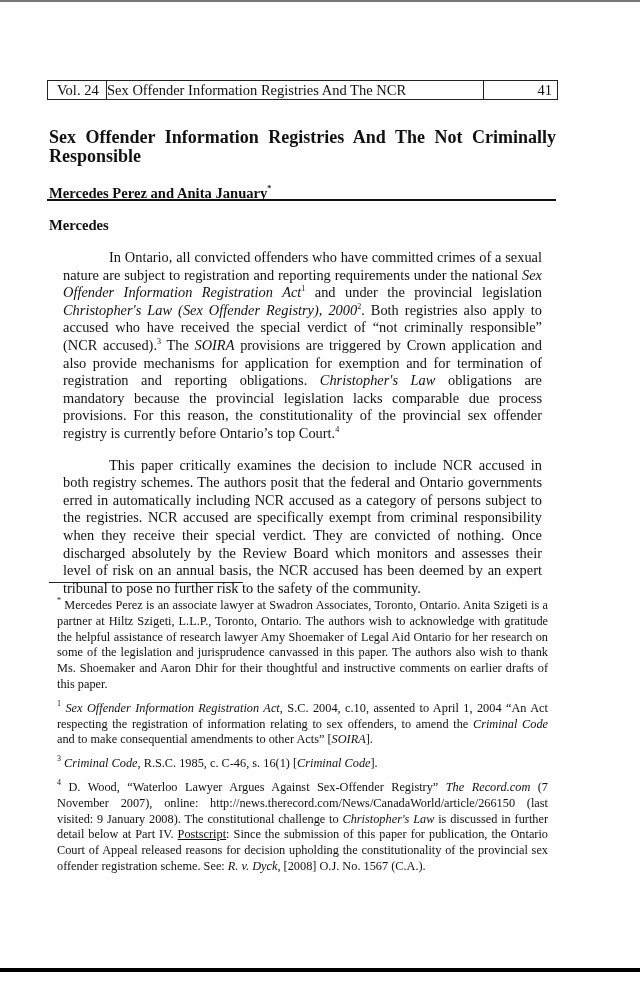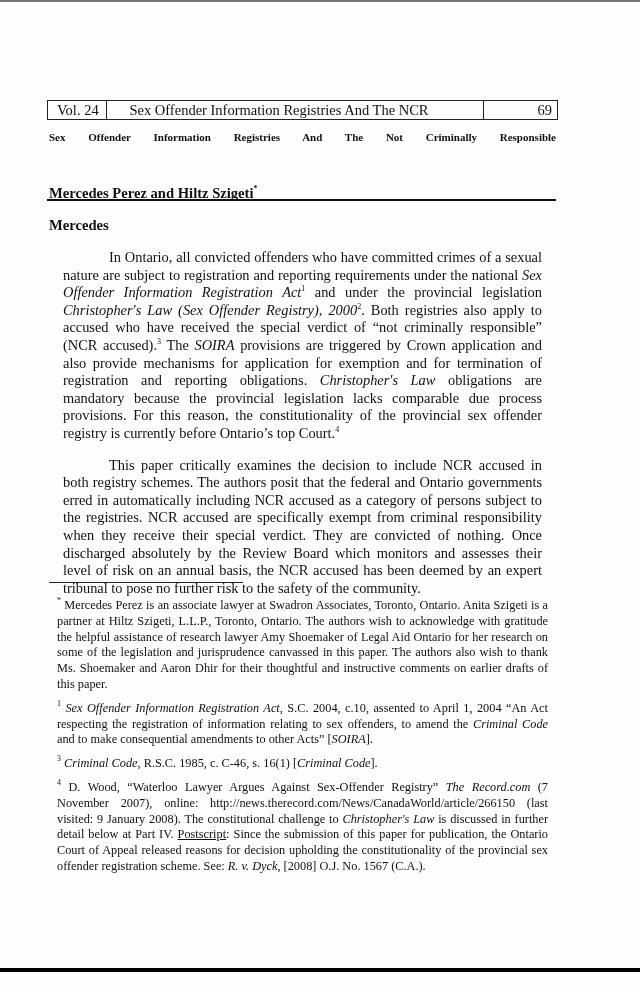--- a/index.html
+++ b/index.html
@@ -5,29 +5,29 @@
   html, body { margin: 0; padding: 0; }
   body {
     width: 640px; height: 987px; background: #fefefe; position: relative; overflow: hidden;
     font-family: "Liberation Serif", "DejaVu Serif", serif; color: #111;
   }
   .top-rule { position: absolute; left: 0; top: 0; width: 640px; height: 2px; background: #777; }
   .bottom-rule { position: absolute; left: 0; top: 968px; width: 640px; height: 4px; background: #000; }
 
   .running-head {
     position: absolute; left: 47px; top: 80px; width: 509px; height: 18px;
-    border: 1px solid #222; display: flex; font-size: 14.5px; line-height: 18px; margin-top: 20px;
+    border: 1px solid #222; display: flex; font-size: 14.5px; line-height: 18px;
   }
   .running-head .vol { width: 59px; border-right: 1px solid #222; padding-left: 9px; box-sizing: border-box; }
-  .running-head .rtitle { width: 377px; border-right: 1px solid #222; text-align: center; padding-right: 32px; box-sizing: border-box; }
+  .running-head .rtitle { width: 377px; border-right: 1px solid #222; padding-right: 32px; box-sizing: border-box; }
   .running-head .pg { flex: 1; text-align: right; padding-right: 5px; }
 
   .title {
     position: absolute; left: 49px; top: 128px; width: 507px;
-    font-weight: bold; font-size: 11px; line-height: 19px; text-align: justify; text-align-last: left;
+    font-weight: bold; font-size: 18px; line-height: 19px; text-align: justify; text-align-last: left;
   }
   .title .l1 { display: block; text-align: justify; text-align-last: justify; }
 
   .authors {
     position: absolute; left: 49px; top: 180px; font-weight: bold; font-size: 14.6px; line-height: 18px;
   }
   .authors sup { font-size: 8px; vertical-align: 7px; }
   .author-rule { position: absolute; left: 47px; top: 199px; width: 509px; height: 2px; background: #111; }
 
   .summary-head { position: absolute; left: 49px; top: 216px; font-weight: bold; font-size: 14.6px; line-height: 18px; }
@@ -49,29 +49,29 @@
   i { font-style: italic; }
 </style>
 </head>
 <body>
 
 <div class="top-rule"></div>
 
 <div class="running-head">
   <div class="vol">Vol. 24</div>
   <div class="rtitle">Sex Offender Information Registries And The NCR</div>
-  <div class="pg">69</div>
+  <div class="pg">41</div>
 </div>
 
 <div class="title">
   <span class="l1">Sex Offender Information Registries And The Not Criminally Responsible</span>
 </div>
 
 <div class="authors">
-  <span>Mercedes Perez and Hiltz Szigeti</span><sup>*</sup>
+  <span>Mercedes Perez and Anita January</span><sup>*</sup>
 </div>
 <div class="author-rule"></div>
 
 <div class="summary-head">Mercedes</div>
 
 <div class="body" id="body">
     <p><span>In Ontario, all convicted offenders who have committed crimes of a sexual nature are subject to registration and reporting requirements under the national </span><i>Sex Offender Information Registration Act</i><sup>1</sup><span> and under the provincial legislation </span><i>Christopher's Law (Sex Offender Registry), 2000</i><sup>2</sup><span>. Both registries also apply to accused who have received the special verdict of “not criminally responsible” (NCR accused).</span><sup>3</sup><span> The </span><i>SOIRA</i><span> provisions are triggered by Crown application and also provide mechanisms for application for exemption and for termination of registration and reporting obligations. </span><i>Christopher's Law</i><span> obligations are mandatory because the provincial legislation lacks comparable due process provisions. For this reason, the constitutionality of the provincial sex offender registry is currently before Ontario’s top Court.</span><sup>4</sup></p>
     <p><span>This paper critically examines the decision to include NCR accused in both registry schemes. The authors posit that the federal and Ontario governments erred in automatically including NCR accused as a category of persons subject to the registries. NCR accused are specifically exempt from criminal responsibility when they receive their special verdict. They are convicted of nothing. Once discharged absolutely by the Review Board which monitors and assesses their level of risk on an annual basis, the NCR accused has been deemed by an expert tribunal to pose no further risk to the safety of the community.</span></p>
   </div>
 

